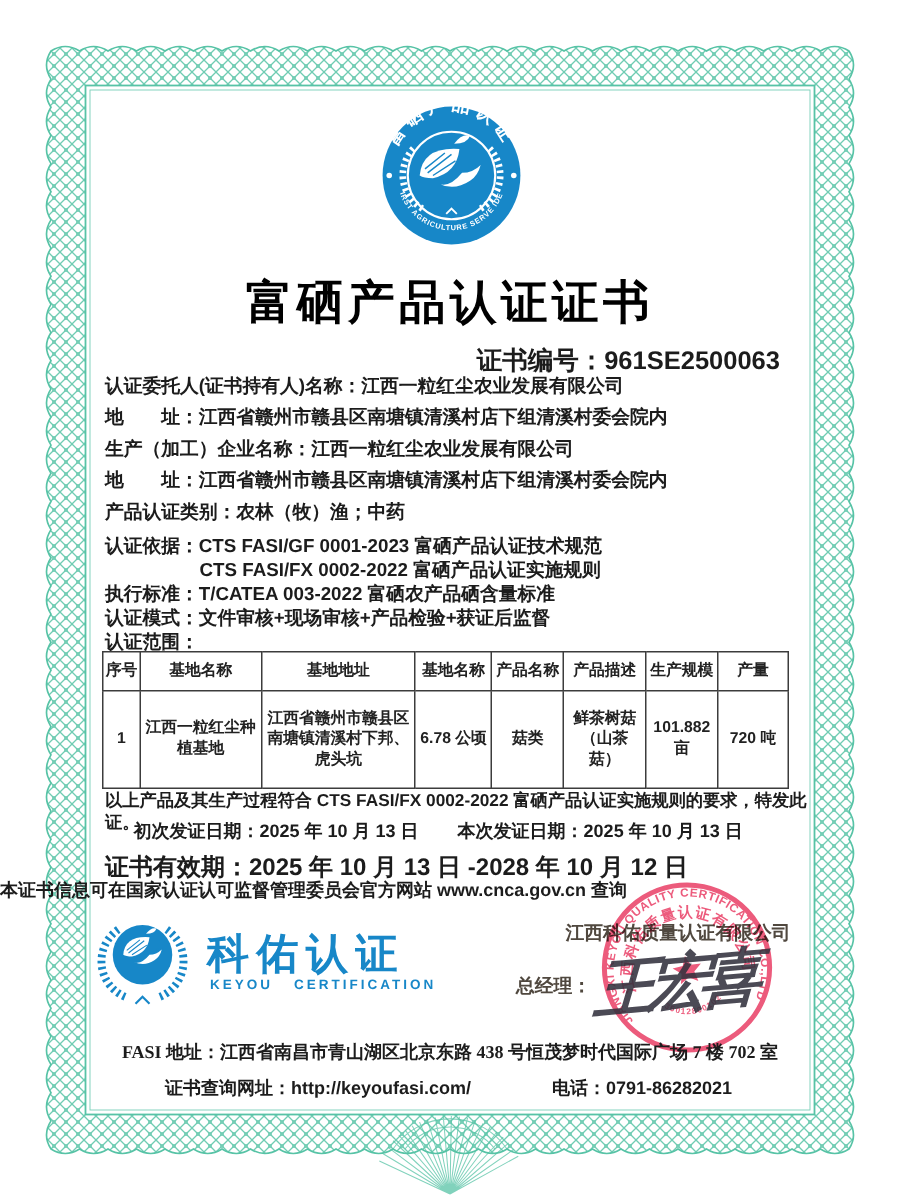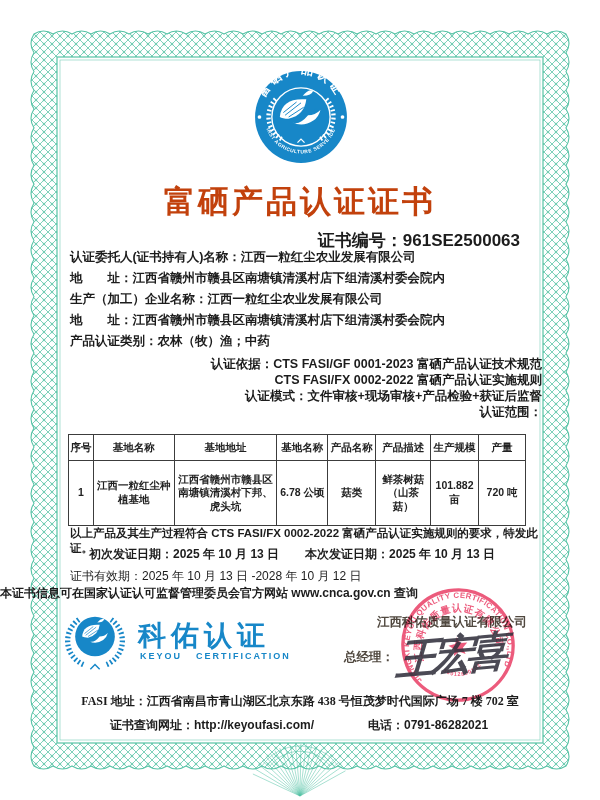--- a/index.html
+++ b/index.html
@@ -9,42 +9,42 @@
   svg text{font-family:"Liberation Sans","DejaVu Sans",sans-serif;}
 
   
   #border-svg{position:absolute;left:0;top:0;width:600px;height:800px;}
 
   
   .logo-top{position:absolute;left:248px;top:64px;width:106px;height:106px;}
 
   
   .title{position:absolute;top:181px;left:0;width:100%;text-align:center;
-         font-size:31px;font-weight:900;letter-spacing:3px;color:#c2410c;}
+         font-size:31px;font-weight:900;letter-spacing:3px;color:#000000;}
 
   
   .certno{position:absolute;top:229px;right:80px;font-size:17px;font-weight:700;}
 
   
   .fields{position:absolute;top:251px;left:70px;right:58px;font-size:12.5px;font-weight:700;}
   .frow{line-height:13px;margin-bottom:8px;white-space:pre-wrap;}
-  .frow.tight{line-height:16px;margin-bottom:0;text-align:right;}
+  .frow.tight{line-height:16px;margin-bottom:0;}
   .frow .lbl{white-space:pre-wrap;}
   .dep2{padding-left:63px;}
 
   
   table.scope{position:absolute;top:434px;left:68px;width:458px;border-collapse:collapse;
               font-size:10.5px;font-weight:700;text-align:center;color:#222;}
   table.scope th,table.scope td{border:1px solid #3c3c3c;padding:1px 1px;line-height:1.3;}
   table.scope th{height:23px;font-weight:700;}
   table.scope td{height:62px;}
 
   .compliance{position:absolute;top:526px;left:70px;right:56px;font-size:11.5px;font-weight:700;}
   .dates1{position:absolute;top:546px;left:70px;font-size:12px;font-weight:700;display:flex;gap:26px;margin-left:19px;}
-  .dates2{position:absolute;top:568px;left:70px;font-size:12px;font-weight:400;}
+  .dates2{position:absolute;top:568px;left:70px;font-size:16px;font-weight:700;}
   .query-note{position:absolute;top:585px;left:0;width:100%;text-align:left;font-size:12px;font-weight:700;}
 
   
   .keyou-logo{position:absolute;left:60px;top:606px;width:70px;height:68px;}
   .keyou-name{position:absolute;left:138px;top:617px;font-size:28px;font-weight:900;
               color:#1787c8;letter-spacing:5px;}
   .keyou-en{position:absolute;left:140px;top:651px;font-size:9px;font-weight:700;color:#1787c8;
             letter-spacing:2px;display:flex;gap:14px;}
   .company-name{position:absolute;left:377px;top:614px;font-size:12.5px;font-weight:700;color:#50483f;}
   .manager{position:absolute;left:344px;top:649px;font-size:12.5px;font-weight:700;color:#50483f;}
@@ -113,20 +113,21 @@
   <div class="certno"><span>证书编号：</span><span>961SE2500063</span></div>
 
   <div class="fields">
     <div class="frow"><span class="lbl">认证委托人(证书持有人)名称：</span><span>江西一粒红尘农业发展有限公司</span></div>
     <div class="frow"><span class="lbl">地　　址：</span><span>江西省赣州市赣县区南塘镇清溪村店下组清溪村委会院内</span></div>
     <div class="frow"><span class="lbl">生产（加工）企业名称：</span><span>江西一粒红尘农业发展有限公司</span></div>
     <div class="frow"><span class="lbl">地　　址：</span><span>江西省赣州市赣县区南塘镇清溪村店下组清溪村委会院内</span></div>
     <div class="frow"><span class="lbl">产品认证类别：</span><span>农林（牧）渔；中药</span></div>
     <div class="frow tight"><span class="lbl">认证依据：</span><span>CTS FASI/GF 0001-2023 富硒产品认证技术规范</span></div>
     <div class="frow tight dep2"><span>CTS FASI/FX 0002-2022 富硒产品认证实施规则</span></div>
+    <div class="frow tight"><span class="lbl">执行标准：</span><span>T/CATEA 003-2022 富硒农产品硒含量标准</span></div>
     <div class="frow tight"><span class="lbl">认证模式：</span><span>文件审核+现场审核+产品检验+获证后监督</span></div>
     <div class="frow tight"><span class="lbl">认证范围：</span></div>
   </div>
 
   <table class="scope">
     <colgroup>
       <col style="width:25px">
         <col style="width:81px">
         <col style="width:103px">
         <col style="width:51px">

